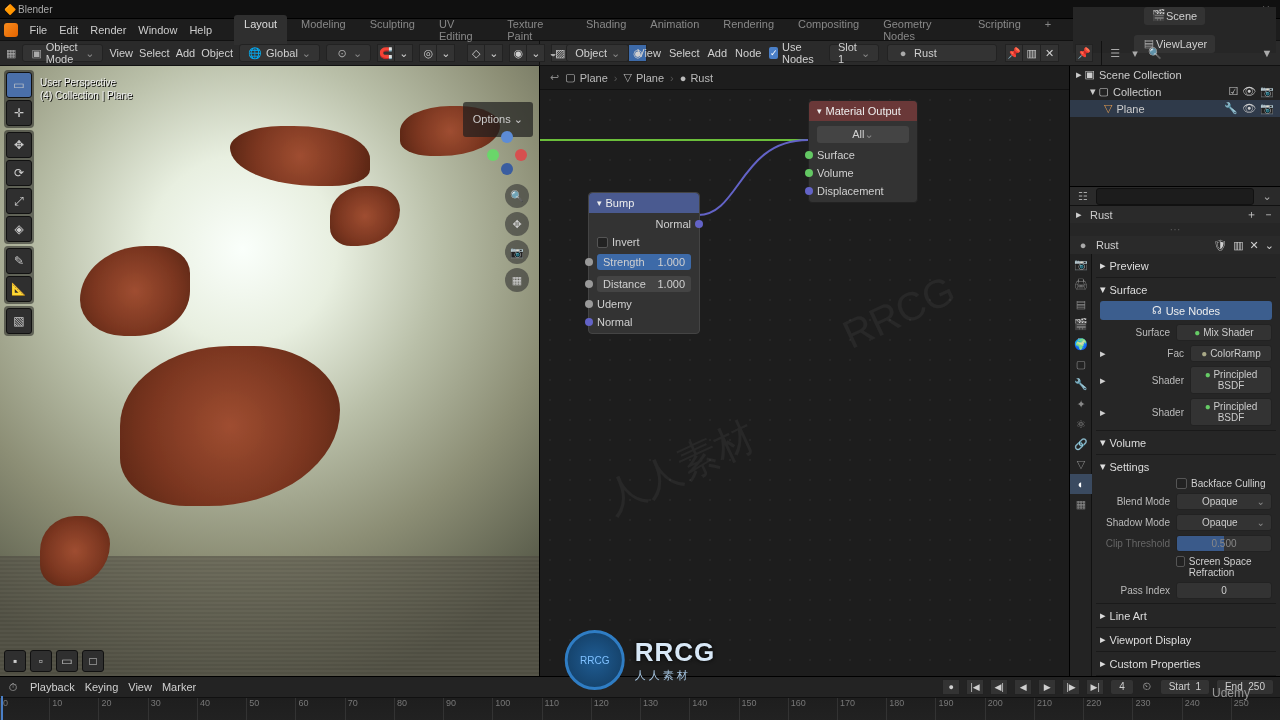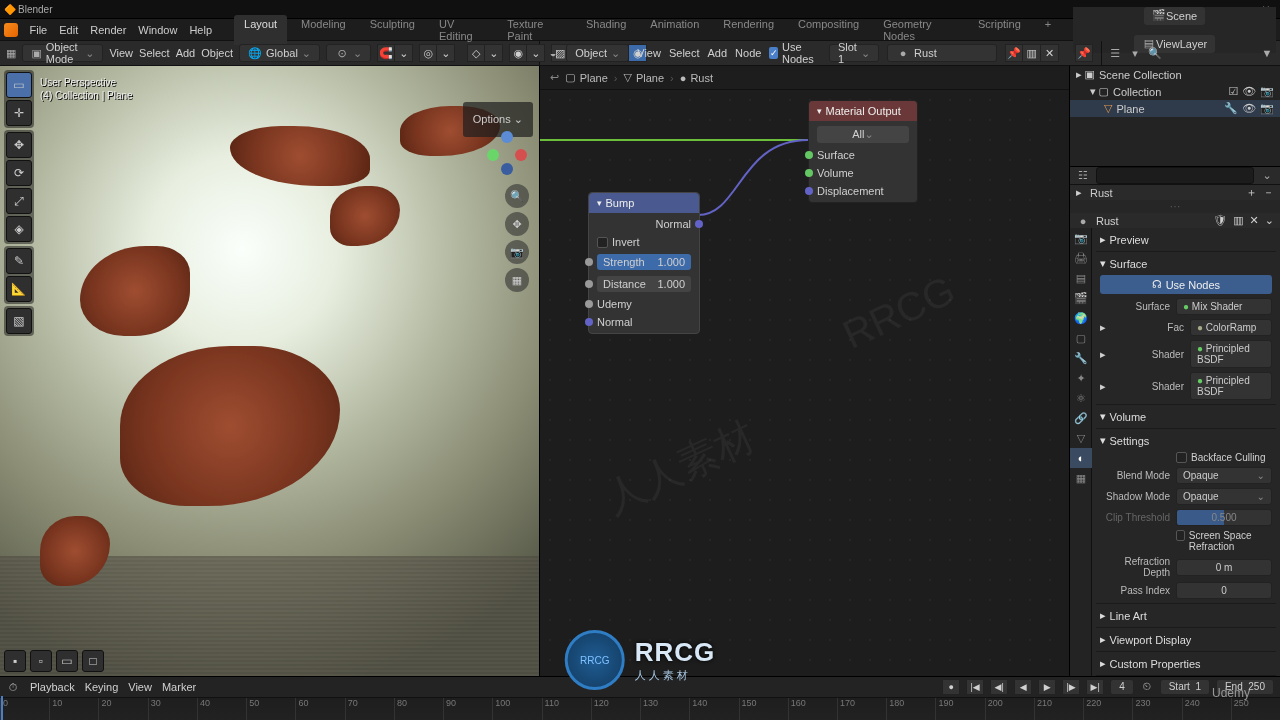--- a/index.html
+++ b/index.html
@@ -89,21 +89,21 @@
   .mat-header{height:22px;background:#2a2a2a;display:flex;align-items:center;padding:0 6px;gap:6px;border-top:1px solid #111}
   .props-body{display:flex;flex:1}
   .prop-tabs{width:22px;background:#232323;display:flex;flex-direction:column;border-right:1px solid #111}
   .ptab{width:22px;height:20px;display:flex;align-items:center;justify-content:center;color:#888;font-size:11px}
   .ptab.active{background:#3a4a60;color:#fff}
   .prop-panel{flex:1;overflow:auto;padding:0 4px}
   .sect{border-bottom:1px solid #1a1a1a;padding:2px 0}
   .sect-h{display:flex;align-items:center;gap:4px;padding:3px 4px;color:#ddd}
   .prow{display:flex;align-items:center;padding:2px 4px;gap:6px}
   .prow label{width:70px;text-align:right;color:#bbb;font-size:10px}
-  .prow .val{flex:1;background:#333;border:1px solid #222;border-radius:3px;padding:2px 6px;font-size:10px;color:#ccc;text-align:left}
+  .prow .val{flex:1;background:#333;border:1px solid #222;border-radius:3px;padding:2px 6px;font-size:10px;color:#ccc;text-align:center}
   .bluebtn{background:#3c5e8e;text-align:center;padding:3px;border-radius:3px;color:#eee;display:flex;align-items:center;justify-content:center;gap:4px}
 
   
   .timeline{height:46px;background:#232323;border-top:1px solid #000;display:flex;flex-direction:column}
   .tl-hdr{height:20px;display:flex;align-items:center;gap:10px;padding:0 6px}
   .tl-hdr .right{margin-left:auto;width:auto;display:flex;flex-direction:row;gap:6px;background:transparent}
   .tl-track{flex:1;position:relative;background:linear-gradient(180deg,#1e1e1e,#222);border-top:1px solid #111}
   .ticks{position:absolute;inset:0;display:flex}
   .tick{flex:1;position:relative;border-left:1px solid #333;color:#777;font-size:9px;padding-left:2px}
   .tick.cur::after{content:"";position:absolute;left:0;top:-2px;bottom:0;width:2px;background:#4a7fc7}
@@ -542,24 +542,20 @@
           <div class="prow">
               <label style="color:#666">Clip Threshold</label>
               <div class="val" style="background:linear-gradient(90deg,#3a5a8a 50%,#333 50%);text-align:center"><span style="color:#888">0.500</span></div>
             </div>
           <div class="prow">
               <label></label>
               <div style="flex:1;display:flex;gap:4px">
                 <span style="width:11px;height:11px;background:#222;border:1px solid #555;border-radius:2px"></span>
                 <span style="font-size:10px">Screen Space Refraction</span>
               </div>
-            </div>
-          <div class="prow">
-              <label>Refraction Depth</label>
-              <div class="val" style="text-align:center"><span>0 m</span></div>
             </div>
           <div class="prow">
               <label>Pass Index</label>
               <div class="val" style="text-align:center"><span>0</span></div>
             </div>
         </div>
         <div class="sect">
             <div class="sect-h">
               <span>▸</span>
               <span>Line Art</span>

